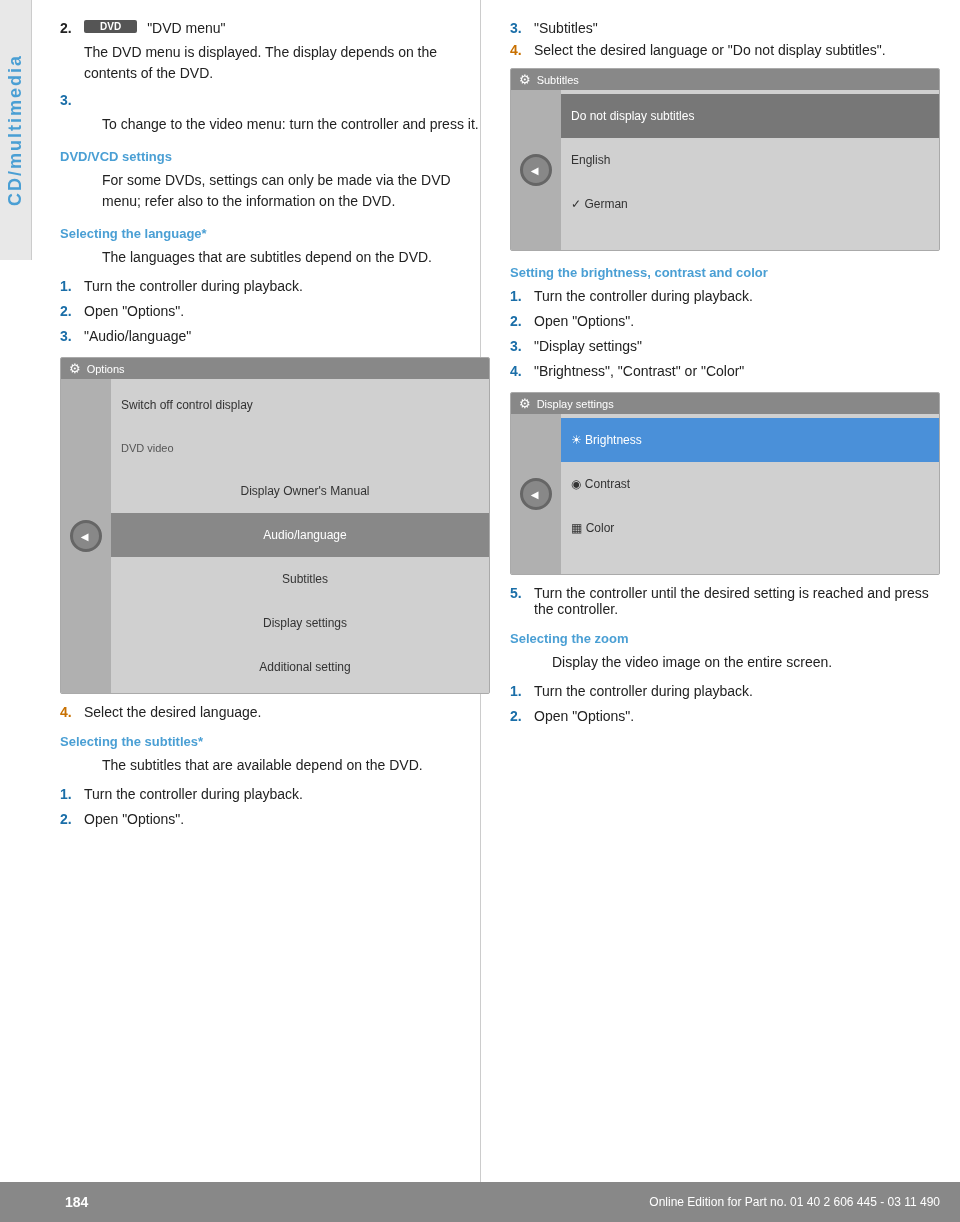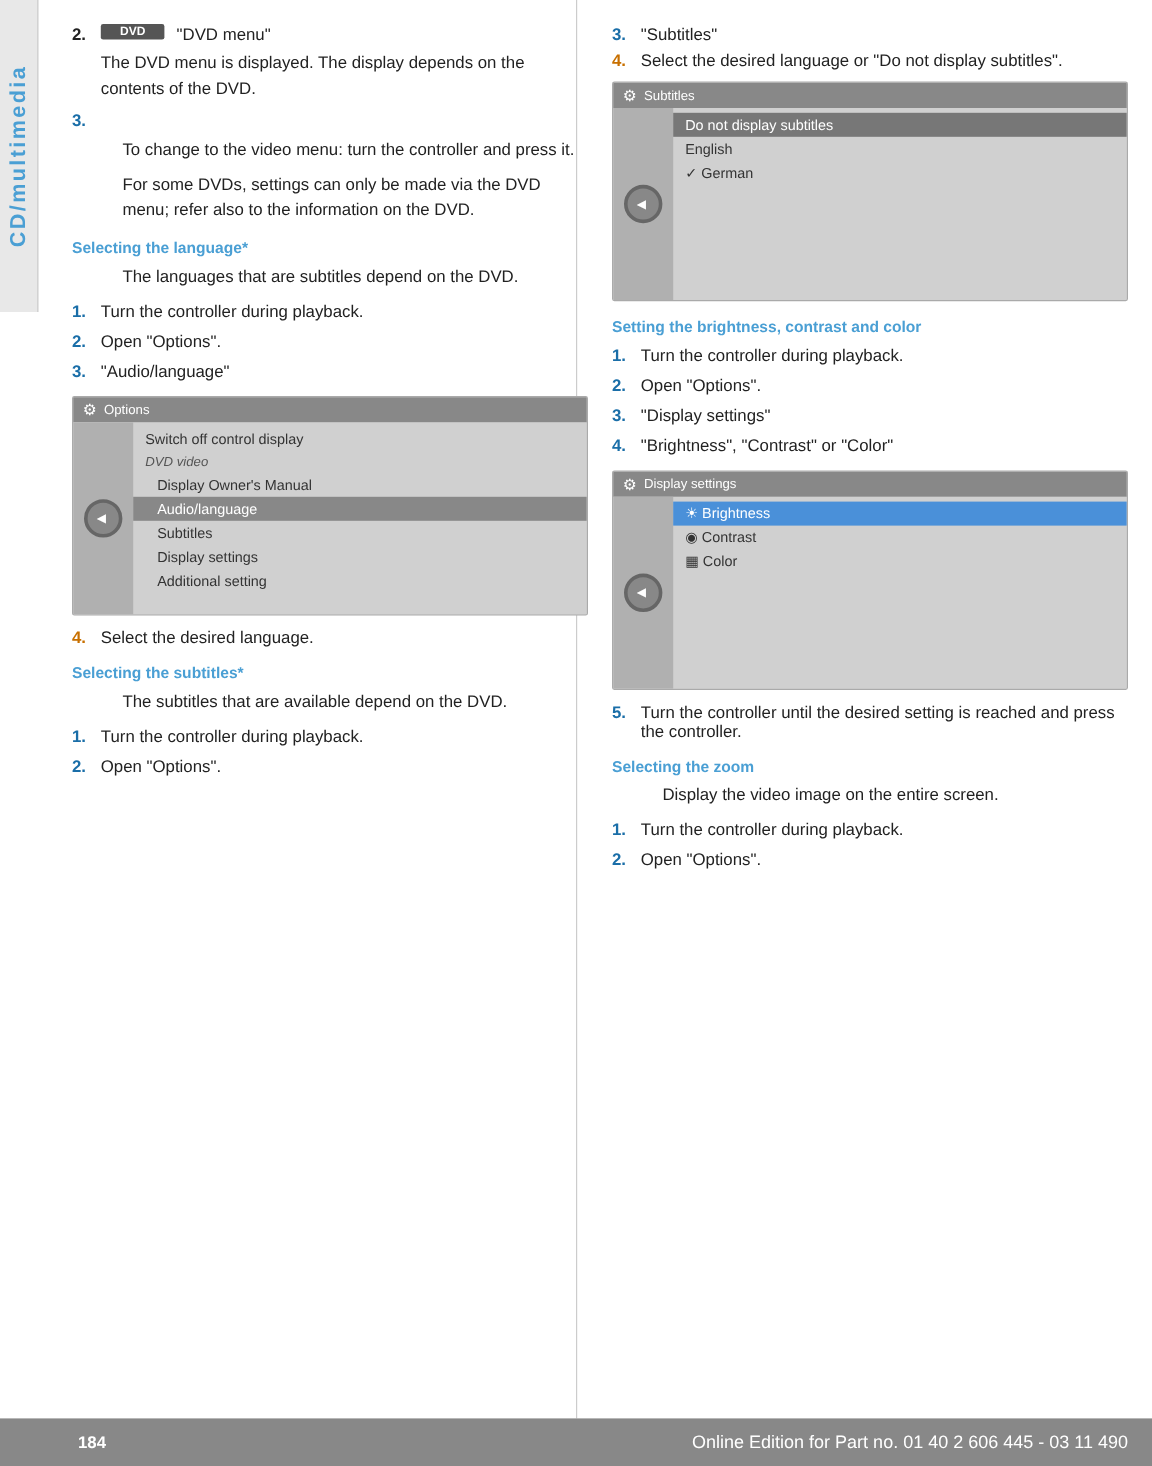--- a/index.html
+++ b/index.html
@@ -142,35 +142,35 @@
       content: '◀';
       color: #fff;
       font-size: 10px;
       margin-left: -3px;
     }
     .ui-mockup-menu {
       flex: 1;
       padding: 4px 0;
     }
     .menu-item {
-      padding: 3px 10px;
+      padding: 15px 10px;
       font-size: 12px;
       color: #333;
     }
     .menu-item.highlighted {
       background: #888;
       color: #fff;
     }
     .menu-item.section-label {
       color: #555;
       font-size: 11px;
-      font-style: italic;
     }
     .menu-item.indented {
       padding-left: 20px;
+      text-align: center;
     }
 
     
     .subtitles-mockup .menu-item.highlighted {
       background: #777;
       color: #fff;
     }
 
     
     .display-mockup .menu-item.highlighted {
@@ -193,21 +193,21 @@
       gap: 40px;
     }
     .page-number {
       color: #fff;
       font-size: 14px;
       font-weight: bold;
       padding-left: 45px;
     }
     .footer-text {
       color: #fff;
-      font-size: 15px;
+      font-size: 12px;
     }
 
     
     .vert-bar {
       position: absolute;
       left: 480px;
       top: 0;
       bottom: 40px;
       width: 1px;
       background: #ccc;
@@ -244,20 +244,21 @@
       <span>"DVD menu"</span>
     </div>
     <p style="margin-left:24px;">The DVD menu is displayed. The display depends on the contents of the DVD.</p>
 
     <div class="step" style="margin-top:6px;">
       <span class="step-num blue">3.</span>
     </div>
 
     <p>To change to the video menu: turn the controller and press it.</p>
 
+    <div class="section-heading">DVD/VCD settings</div>
     <p>For some DVDs, settings can only be made via the DVD menu; refer also to the information on the DVD.</p>
 
     <div class="section-heading">Selecting the language*</div>
     <p>The languages that are subtitles depend on the DVD.</p>
 
     <ol class="steps">
       <li>
         <span class="step-num blue">1.</span>
         <span>Turn the controller during playback.</span>
       </li>

